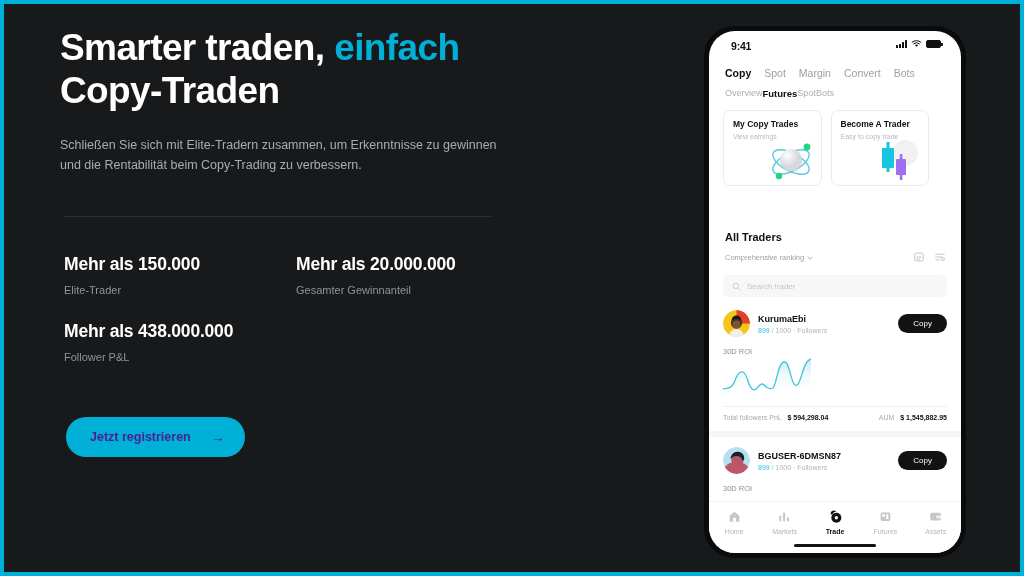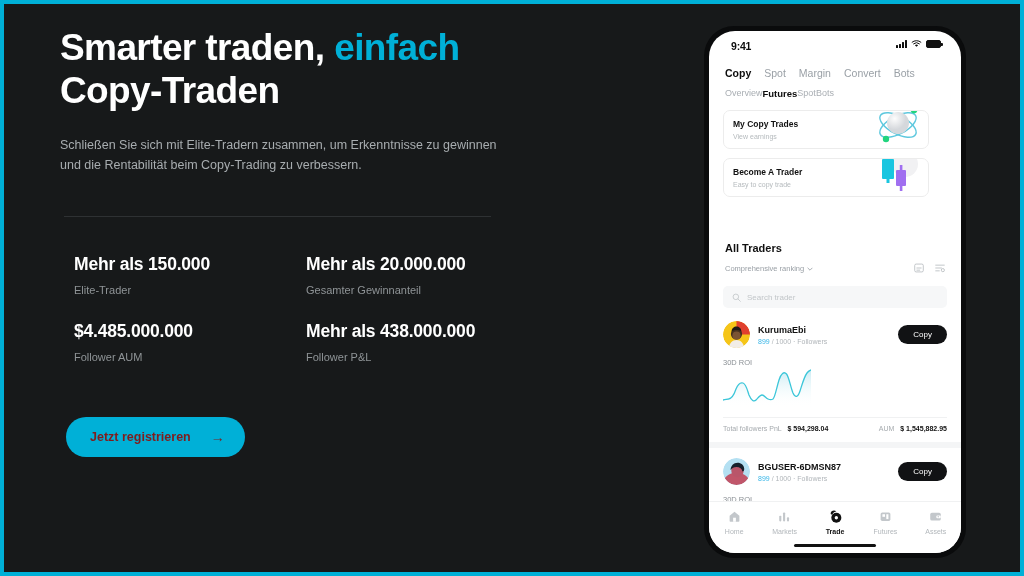--- a/index.html
+++ b/index.html
@@ -47,21 +47,21 @@
   .divider {
     position: absolute;
     left: 60px; top: 212px;
     width: 427px; height: 1px;
     background: #2e3133;
   }
 
   
   .stats {
     position: absolute;
-    left: 70px; top: 250px;
+    left: 60px; top: 250px;
     width: 440px;
     display: grid;
     grid-template-columns: 232px 1fr;
     row-gap: 25px;
   }
   .stat-value {
     font-size: 17.5px;
     font-weight: 700;
     color: #ffffff;
     letter-spacing: -0.2px;
@@ -76,21 +76,21 @@
   
   .cta {
     position: absolute;
     left: 62px; top: 413px;
     height: 40px;
     min-width: 157px;
     padding: 0 20px 0 24px;
     background: #00b0d7;
     border: none;
     border-radius: 22px;
-    color: #7f1d1d;
+    color: #4c1d95;
     font-family: "Liberation Sans", sans-serif;
     font-size: 12.5px;
     font-weight: 600;
     display: flex;
     align-items: center;
     gap: 20px;
     cursor: pointer;
   }
   .cta .arrow {
     font-size: 14px;
@@ -171,21 +171,20 @@
     font-size: 9px;
     color: #a9aeb3;
     cursor: pointer;
   }
   .subtab.active { color: #0d0d0d; font-weight: 700; font-size: 9.5px; }
 
   
   .promos {
     display: flex; gap: 9px;
     padding: 11px 32px 0 14px;
-    flex-direction: column;
   }
   .promo {
     flex: 1;
     height: 76px;
     border: 1px solid #ececec;
     border-radius: 7px;
     padding: 8px 9px;
     position: relative;
     overflow: hidden;
     background: #fff;
@@ -306,24 +305,20 @@
   <div class="divider"></div>
 
   <div class="stats">
     <div>
       <div class="stat-value">Mehr als 150.000</div>
       <div class="stat-label">Elite-Trader</div>
     </div>
     <div>
       <div class="stat-value">Mehr als 20.000.000</div>
       <div class="stat-label">Gesamter Gewinnanteil</div>
-    </div>
-    <div>
-      <div class="stat-value">$4.485.000.000</div>
-      <div class="stat-label">Follower AUM</div>
     </div>
     <div>
       <div class="stat-value">Mehr als 438.000.000</div>
       <div class="stat-label">Follower P&amp;L</div>
     </div>
   </div>
 
   <button class="cta">
     <span>Jetzt registrieren</span>
     <span class="arrow">→</span>

